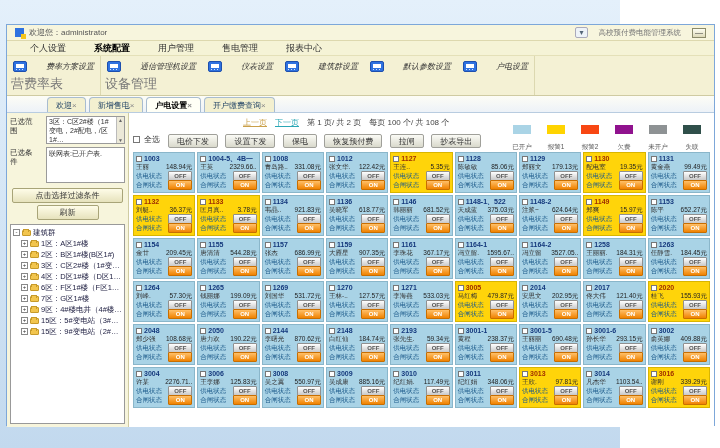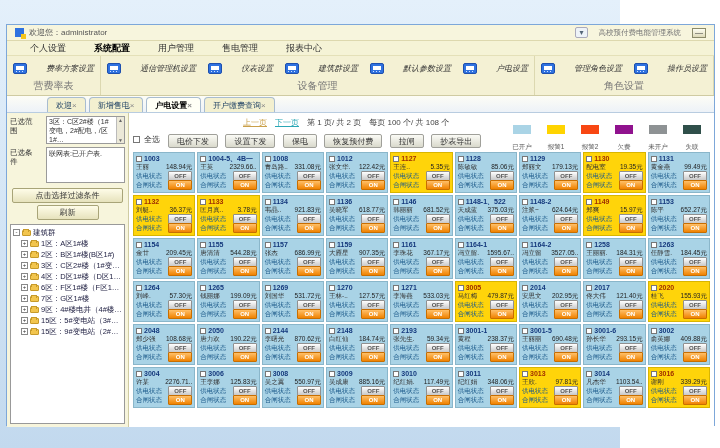--- a/index.html
+++ b/index.html
@@ -33,21 +33,21 @@
   .ribbon { height:40px; background:#f4f1d4; display:flex; border-bottom:1px solid #cfcba2; }
   .rgroup { display:flex; flex-direction:column; border-right:1px solid #dcd8b0; padding:2px 4px 1px; }
   .rgroup.fill { flex:1; border-right:none; }
   .rbtns { display:flex; align-items:center; gap:8px; flex:1; }
   .rbtn { display:flex; align-items:flex-end; gap:19px; cursor:pointer; padding:1px 2px;font-style:italic; }
   .mon-icon { width:14px; height:11px; background:#2f72e0; border:1px solid #1d4fae; border-radius:2px; position:relative; }
   .mon-icon::before { content:""; position:absolute; left:2px; top:2px; right:2px; height:4px; background:#fff; }
   .mon-icon::after { content:""; position:absolute; left:2px; bottom:1px; right:2px; height:1px;
     background:repeating-linear-gradient(90deg,#cfe0ff 0 1px,transparent 1px 3px); }
   .rbl { font-size:8px; color:#333; white-space:nowrap; }
-  .rglabel { font-size:10px; color:#777; text-align:center; padding:1px 0; }
+  .rglabel { font-size:13px; color:#777; text-align:left; padding:1px 0; }
 
   
   .tabstrip { height:17px; background:linear-gradient(#fdfdf6,#edf2f8); display:flex; align-items:flex-end;
     padding:2px 0 0 40px; gap:3px; border-bottom:1px solid #b8cce0; }
   .tab { display:flex; align-items:center; gap:0; background:#f3f0d0; border:1px solid #a8bcd0;
     border-bottom:none; border-radius:4px 4px 0 0; padding:1px 8px; font-size:8px; color:#246;
     height:15px; cursor:pointer; }
   .tab.active { background:#fffff6; font-weight:bold; color:#000; }
   .tab-close { color:#888; font-size:8px; cursor:pointer; }
 
@@ -172,35 +172,20 @@
               <span class="rbl">默认参数设置</span>
             </span>
 
             <span class="rbtn">
               <span class="mon-icon"></span>
               <span class="rbl">户电设置</span>
             </span>
           </div>
         <div class="rglabel">设备管理</div>
       </div>
-      <div class="rgroup">
-        <div class="rbtns">
-
-            <span class="rbtn">
-              <span class="mon-icon"></span>
-              <span class="rbl">管理角色设置</span>
-            </span>
-
-            <span class="rbtn">
-              <span class="mon-icon"></span>
-              <span class="rbl">操作员设置</span>
-            </span>
-          </div>
-        <div class="rglabel">角色设置</div>
-      </div>
       <div class="rgroup fill"></div>
     </div>
 
     <div class="tabstrip">
 
         <span class="tab">
           <span class="tab-label">欢迎</span>
           <span class="tab-close">×</span>
         </span>
 

